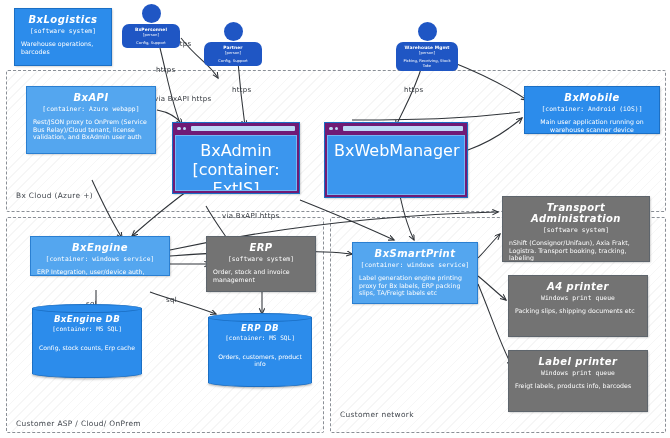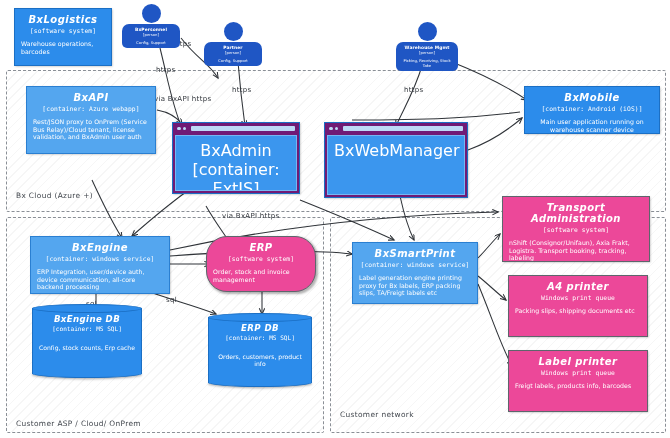--- a/index.html
+++ b/index.html
@@ -60,21 +60,21 @@
     font-size:6.2px;
     line-height:7.6px;
     text-align:left;
     letter-spacing:.05px;
   }
   .node.center-desc .n-desc{text-align:center;}
 
   
   .blue{background:#2c8ceb;border:1.1px solid #1b6fc4;}
   .lightblue{background:#54a6ef;border:1.1px solid #2a7fd1;}
-  .grey{background:#ec4899;border:1.1px solid #5e656c;}
+  .grey{background:#737373;border:1.1px solid #5e656c;}
 
   
   .person{position:absolute;width:74px;}
   .person .head{
     width:19px;height:19px;border-radius:50%;
     background:#1f56c4;margin:0 auto 1px auto;
   }
   .person .body{
     background:#1f56c4;border-radius:7px 7px 5px 5px;
     padding:3px 3px 3px 3px;color:#fff;text-align:center;
@@ -260,27 +260,27 @@
 
     </div>
   </div>
 
   <div class="node blue center-desc" style="left:524px;top:86px;width:136px;height:48px;">
     <div class="n-title">BxMobile</div>
     <div class="n-tech">[container: Android (iOS)]</div>
     <div class="n-desc">Main user application running on warehouse scanner device</div>
   </div>
 
-  <div class="node lightblue" style="left:30px;top:236px;width:140px;height:58px;">
+  <div class="node lightblue" style="left:30px;top:236px;width:140px;height:40px;">
     <div class="n-title">BxEngine</div>
     <div class="n-tech">[container: windows service]</div>
     <div class="n-desc">ERP Integration, user/device auth, device communication, all-core backend processing</div>
   </div>
 
-  <div class="node grey" style="left:206px;top:236px;width:110px;height:56px;border-radius:21px;">
+  <div class="node grey" style="left:206px;top:236px;width:110px;height:56px;">
     <div class="n-title">ERP</div>
     <div class="n-tech">[software system]</div>
     <div class="n-desc">Order, stock and invoice management</div>
   </div>
 
   <div class="node lightblue" style="left:352px;top:242px;width:126px;height:62px;">
     <div class="n-title">BxSmartPrint</div>
     <div class="n-tech">[container: windows service]</div>
     <div class="n-desc">Label generation engine printing proxy for Bx labels, ERP packing slips, TA/Freigt labels etc</div>
   </div>

